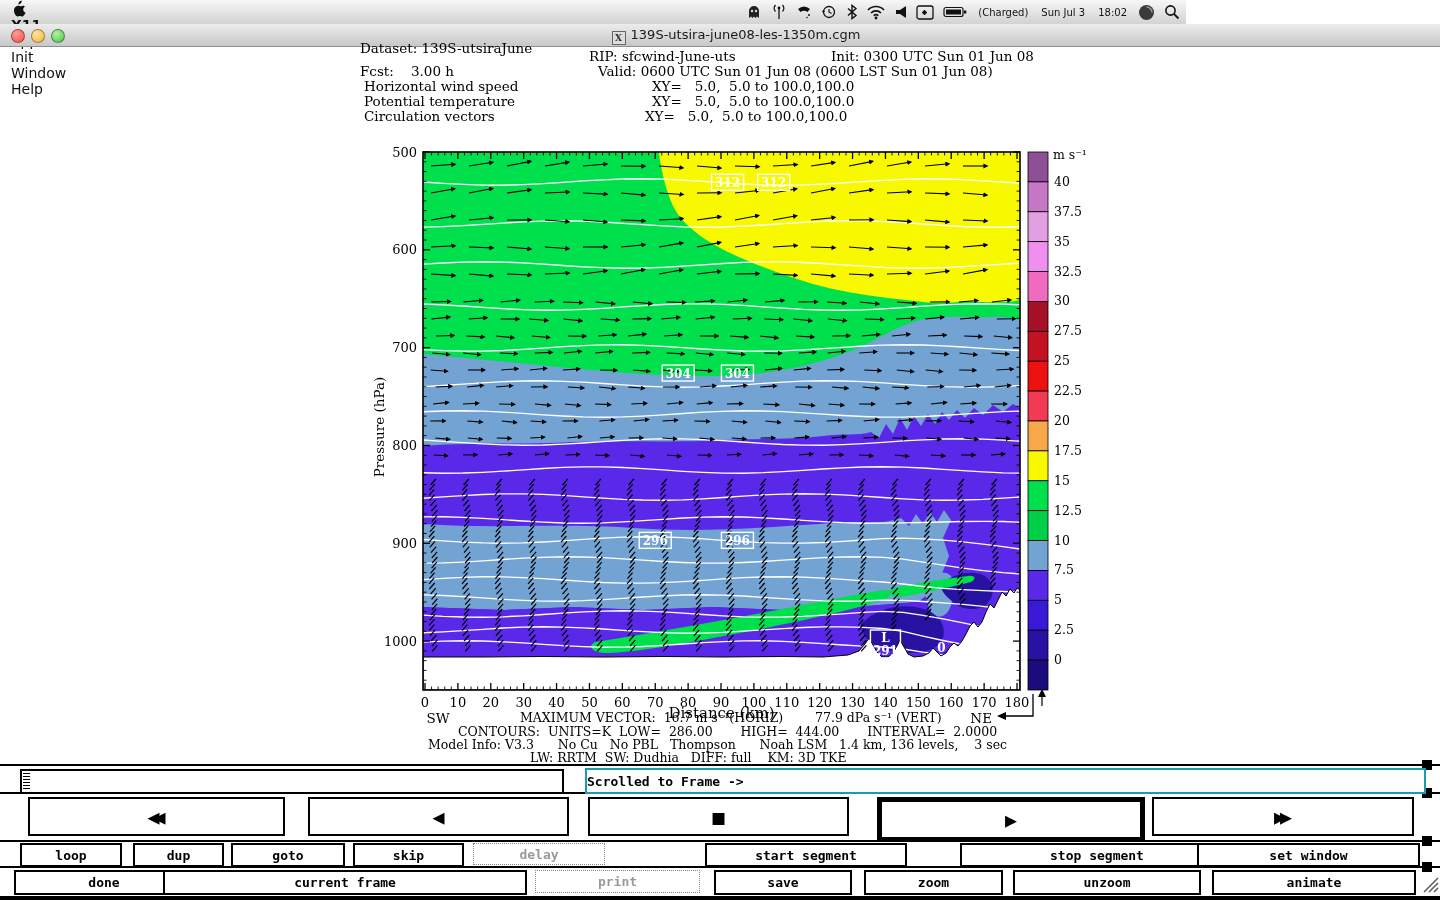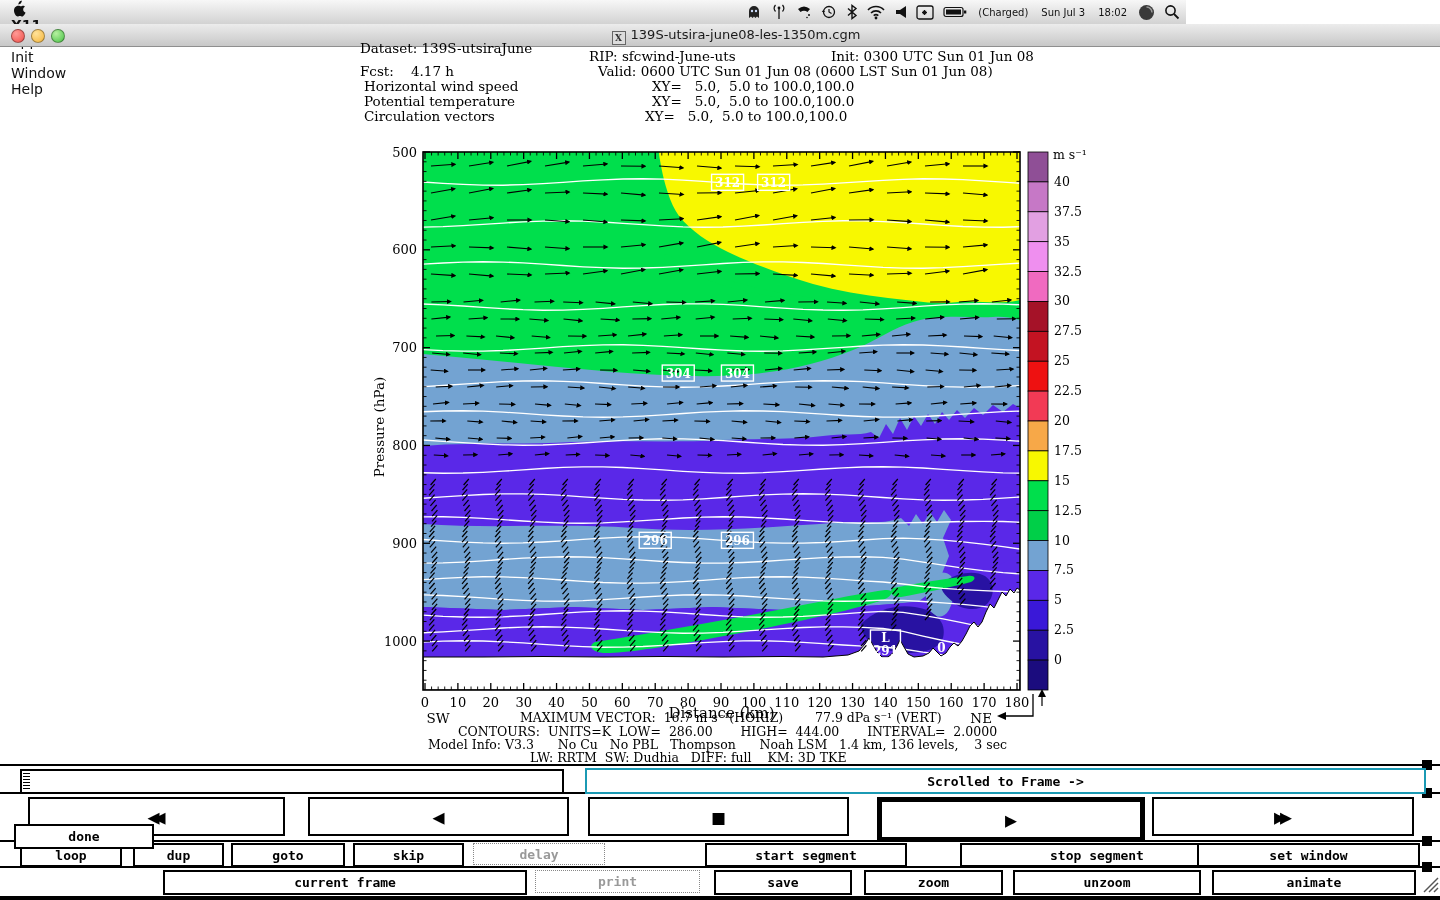--- a/index.html
+++ b/index.html
@@ -35,21 +35,21 @@
     justify-content:center;font:bold 13px "DejaVu Sans Mono",monospace;color:#000;cursor:default;}
   .btn.disabled{border:1px dotted #888;color:#999;}
   .transport{font-size:20px;}
   .dbl{letter-spacing:-6px;padding-right:6px;}
   #play-btn{border-width:5px;}
   #frame-input{position:absolute;left:20px;top:769px;width:540px;height:21px;background:#fff;
     border:2px solid #000;}
   #frame-hatch{position:absolute;left:1px;top:1px;width:7px;height:17px;
     background:repeating-linear-gradient(0deg,#000 0 1px,#fff 1px 3px);}
   #frame-status{position:absolute;left:585px;top:768px;width:837px;height:22px;background:#fff;
-    border:2px solid #1b9ab4;display:flex;align-items:center;justify-content:center;
+    border:2px solid #1b9ab4;display:flex;align-items:center;justify-content:flex-start;
     font:bold 13px "DejaVu Sans Mono",monospace;color:#000;}
   #bottom-strip{position:absolute;left:0;top:896px;width:1440px;height:4px;background:#000;}
 </style>
 </head>
 <body>
 
 <div id="screen">
 
   <div id="menubar" class="abs">
     <div class="mitem">
@@ -126,21 +126,21 @@
     <div class="tl" style="left:51px;background:radial-gradient(circle at 35% 30%,#b6f0a0,#48c246);"></div>
     <div id="title-text">
       <span id="doc-icon">X</span><span>139S-utsira-june08-les-1350m.cgm</span>
     </div>
   </div>
 
   <div>
     <span class="hline" style="left:360px;top:32px;margin-top:8px;">Dataset: 139S-utsiraJune</span>
     <span class="hline" style="left:589px;top:48px;">RIP: sfcwind-June-uts</span>
     <span class="hline" style="left:831px;top:48px;">Init: 0300 UTC Sun 01 Jun 08</span>
-    <span class="hline" style="left:360px;top:63px;">Fcst:    4.17 h</span>
+    <span class="hline" style="left:360px;top:63px;">Fcst:    3.00 h</span>
     <span class="hline" style="left:598px;top:63px;">Valid: 0600 UTC Sun 01 Jun 08 (0600 LST Sun 01 Jun 08)</span>
     <span class="hline" style="left:364px;top:78px;">Horizontal wind speed</span>
     <span class="hline" style="left:652px;top:78px;">XY=   5.0,  5.0 to 100.0,100.0</span>
     <span class="hline" style="left:364px;top:93px;">Potential temperature</span>
     <span class="hline" style="left:652px;top:93px;">XY=   5.0,  5.0 to 100.0,100.0</span>
     <span class="hline" style="left:364px;top:108px;">Circulation vectors</span>
     <span class="hline" style="left:645px;top:108px;">XY=   5.0,  5.0 to 100.0,100.0</span>
   </div>
 
   <svg id="plot" class="abs" style="left:370px;top:145px;" width="730" height="580" viewBox="0 0 730 580">
@@ -1459,21 +1459,21 @@
           <span>start segment</span>
         </div>
         <div class="btn" style="left: 916px; top: 843px; width: 270px; height: 20px; margin-left: 44px;">
           <span>stop segment</span>
         </div>
         <div class="btn" style="left: 1197px; top: 843px; width: 219px; height: 20px;">
           <span>set window</span>
         </div>
       </div>
     <div id="button-row4">
-        <div class="btn" style="left: 14px; top: 824px; width: 136px; height: 21px;">
+        <div class="btn" style="left: 14px; top: 870px; width: 136px; height: 21px; padding-left: 20px;">
           <span>done</span>
         </div>
         <div class="btn" style="left: 163px; top: 870px; width: 360px; height: 21px;">
           <span>current frame</span>
         </div>
         <div class="btn disabled" style="left: 535px; top: 870px; width: 163px; height: 21px;">
           <span>print</span>
         </div>
         <div class="btn" style="left: 714px; top: 870px; width: 134px; height: 21px;">
           <span>save</span>

